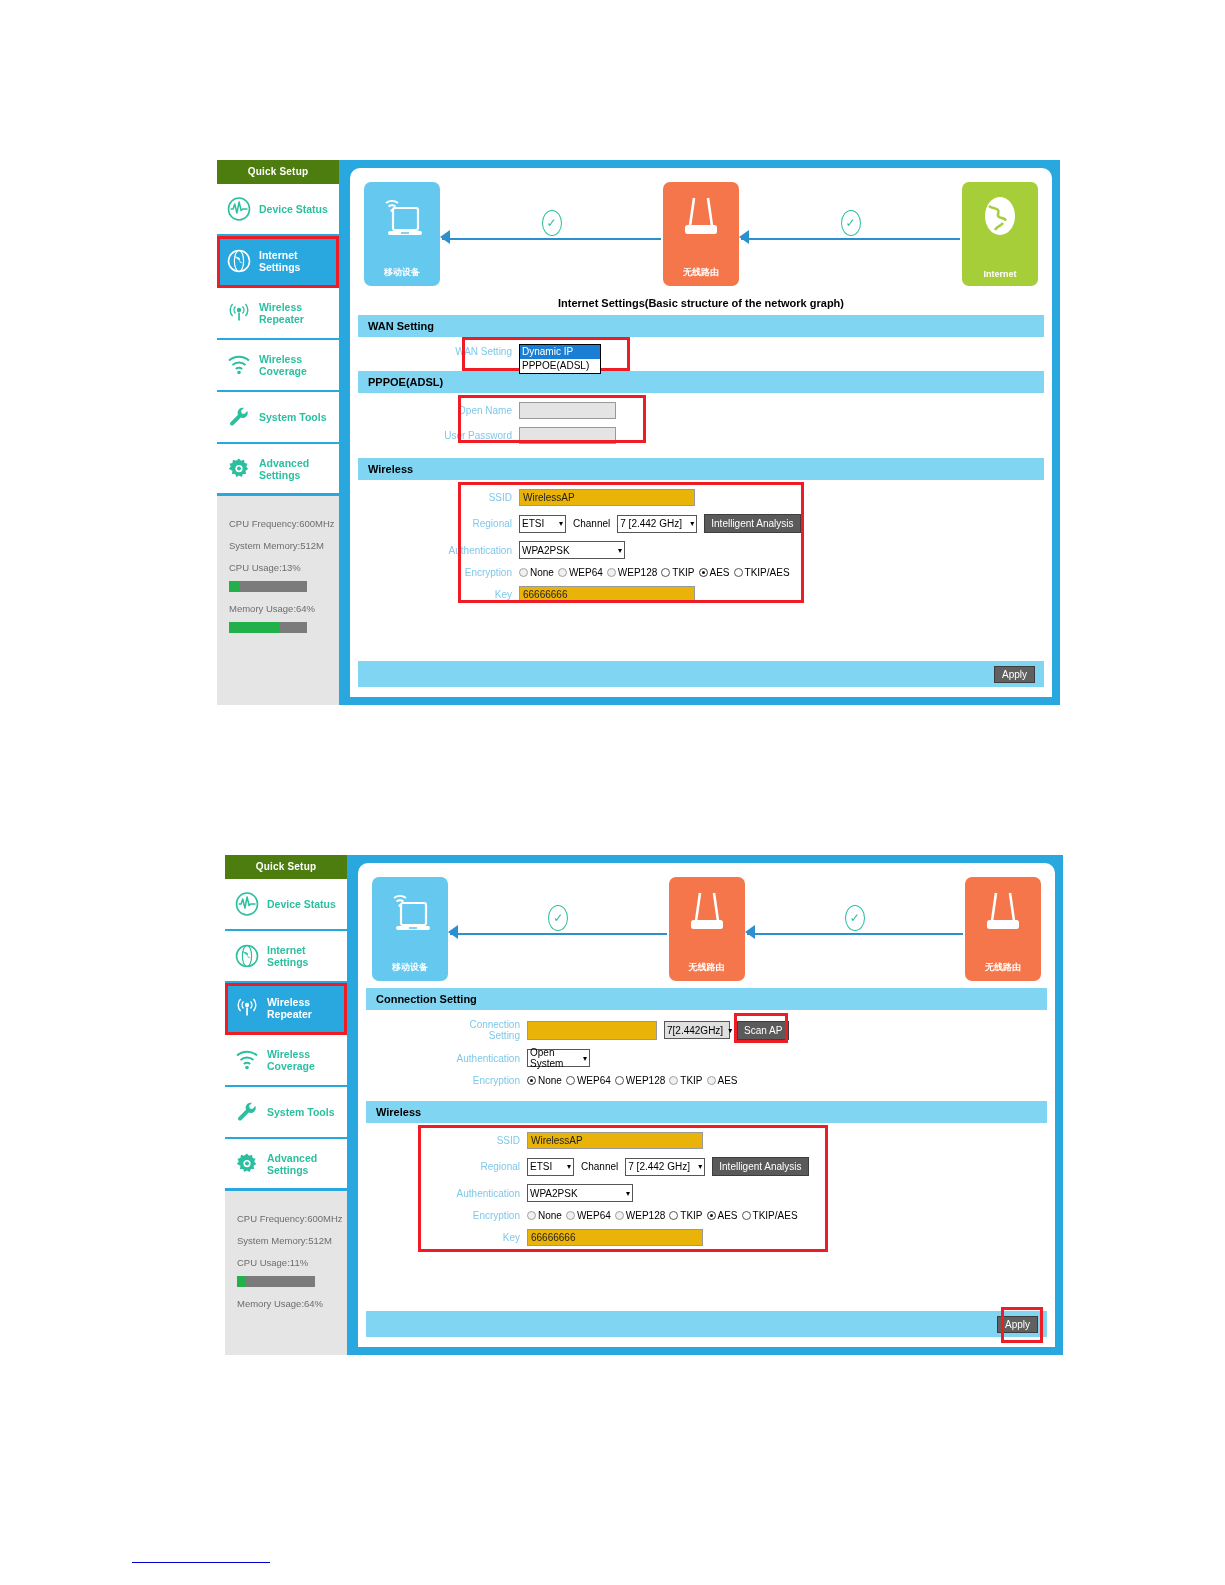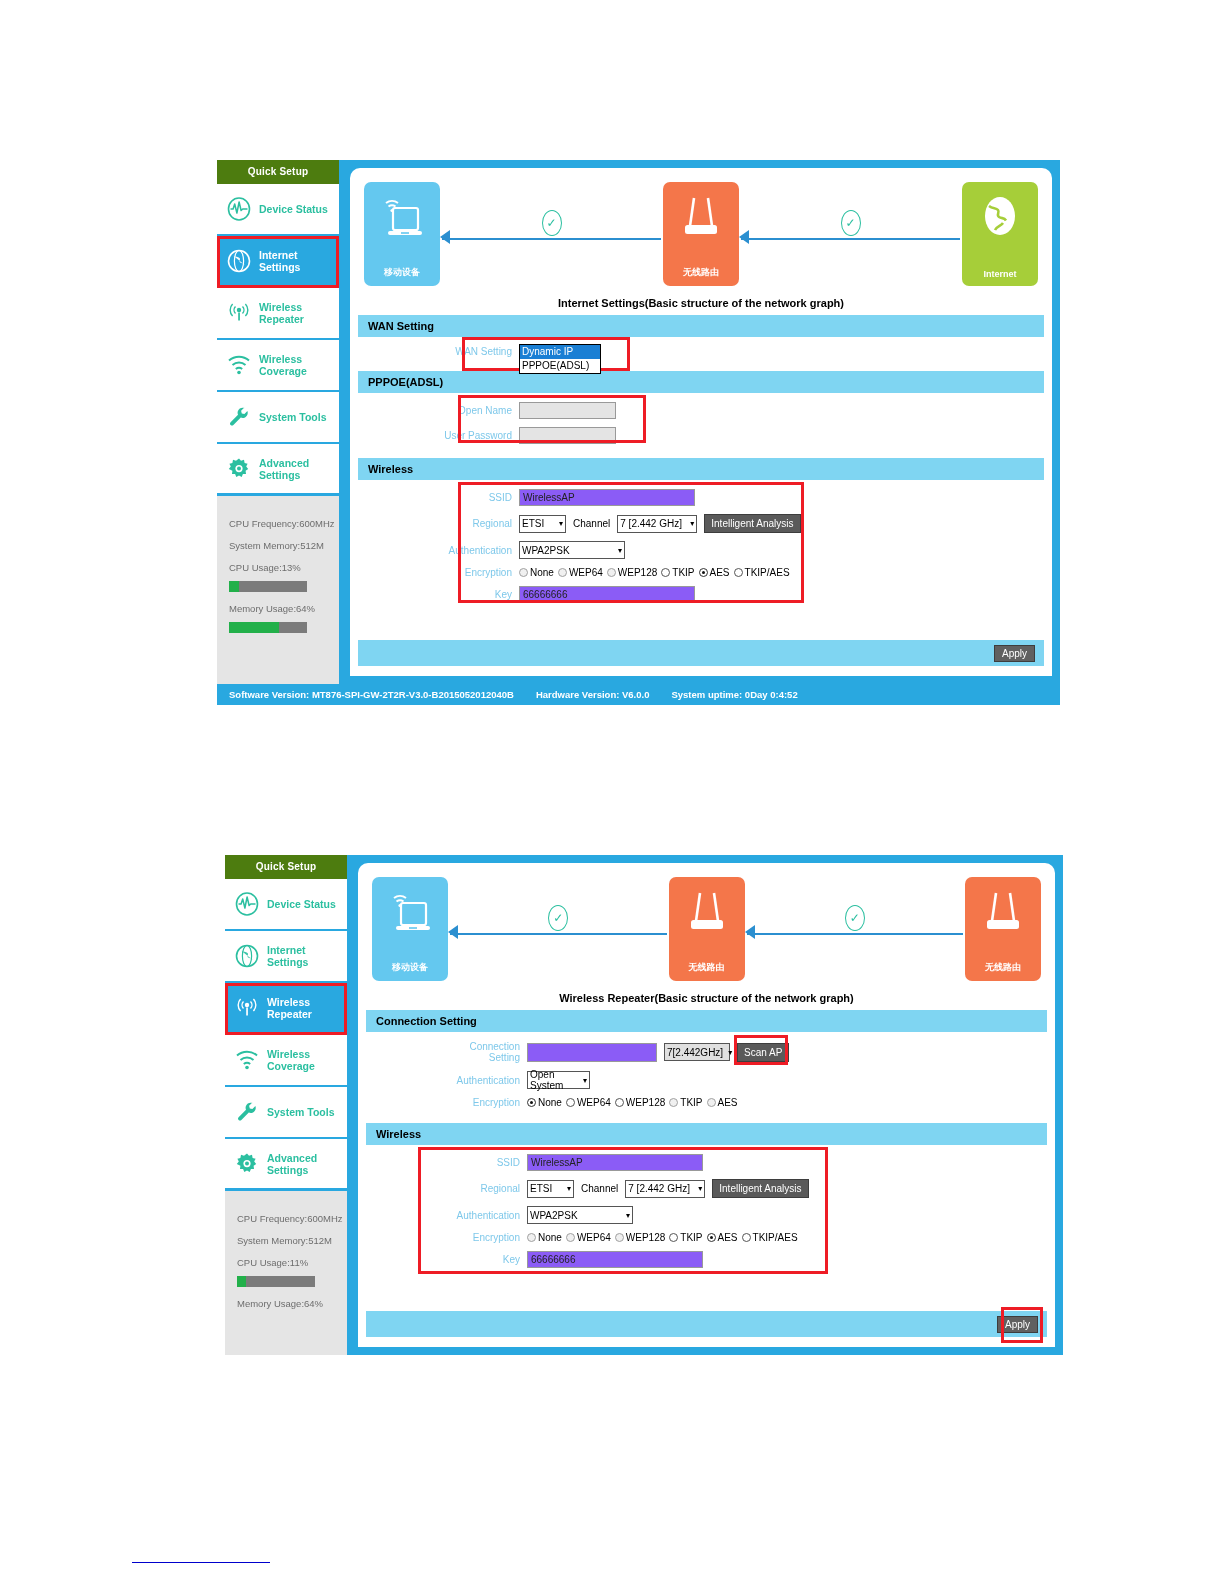--- a/index.html
+++ b/index.html
@@ -176,21 +176,21 @@
   }
   .frow:last-child { margin-bottom: 0; }
   .flabel {
     color: #7ec8ea;
     text-align: right;
     font-size: 10px;
     flex: 0 0 auto;
   }
   .inp {
     border: 1px solid #999;
-    background: #8b5cf6;
+    background: #eab308;
     height: 17px;
     font-size: 10px;
     color: #222;
     padding: 0 3px;
     line-height: 15px;
     font-family: "Liberation Sans", sans-serif;
   }
   .inp.gray { background: #e4e4e4; }
   .sel {
     border: 1px solid #555;
@@ -516,25 +516,20 @@
 
         <div style="flex:1;"></div>
 
         <div class="apply-bar">
           <span class="apply-btn">Apply</span>
         </div>
       </div>
     </div>
   </div>
 
-  <div class="footer">
-    <span>Software Version: MT876-SPI-GW-2T2R-V3.0-B2015052012040B</span>
-    <span>Hardware Version: V6.0.0</span>
-    <span>System uptime: 0Day 0:4:52</span>
-  </div>
 </div>
 
 <div class="router-ui" style="left:225px; top:855px; width:838px; height:500px; overflow:hidden;">
   <div class="ui-body">
 
     <div class="sidebar">
       <div class="quick-setup">Quick Setup</div>
 
       <div class="nav-item">
         <span class="nav-icon">
@@ -652,21 +647,20 @@
           <div class="node router">
             <svg width="48" height="52" viewBox="0 0 48 52">
               <path d="M17 6 L13 34" stroke="#fff" stroke-width="2.6" fill="none"></path>
               <path d="M31 6 L35 34" stroke="#fff" stroke-width="2.6" fill="none"></path>
               <rect x="8" y="33" width="32" height="9" rx="2.5" fill="#fff"></rect>
             </svg>
             <span class="node-label">无线路由</span>
           </div>
         </div>
 
-        <div class="section-title">Wireless Repeater(Basic structure of the network graph)</div>
 
         <div class="bar">Connection Setting</div>
 
         <div class="form-zone" style="padding-top:9px;">
           <div class="frow" style="padding-left:84px;">
             <span class="flabel" style="width:70px;">Connection Setting</span>
             <input class="inp" style="width: 130px; height: 19px;" value="">
             <span class="sel gray" style="width:66px;">
               <span>7[2.442GHz]</span>
               <span class="caret">▾</span>

